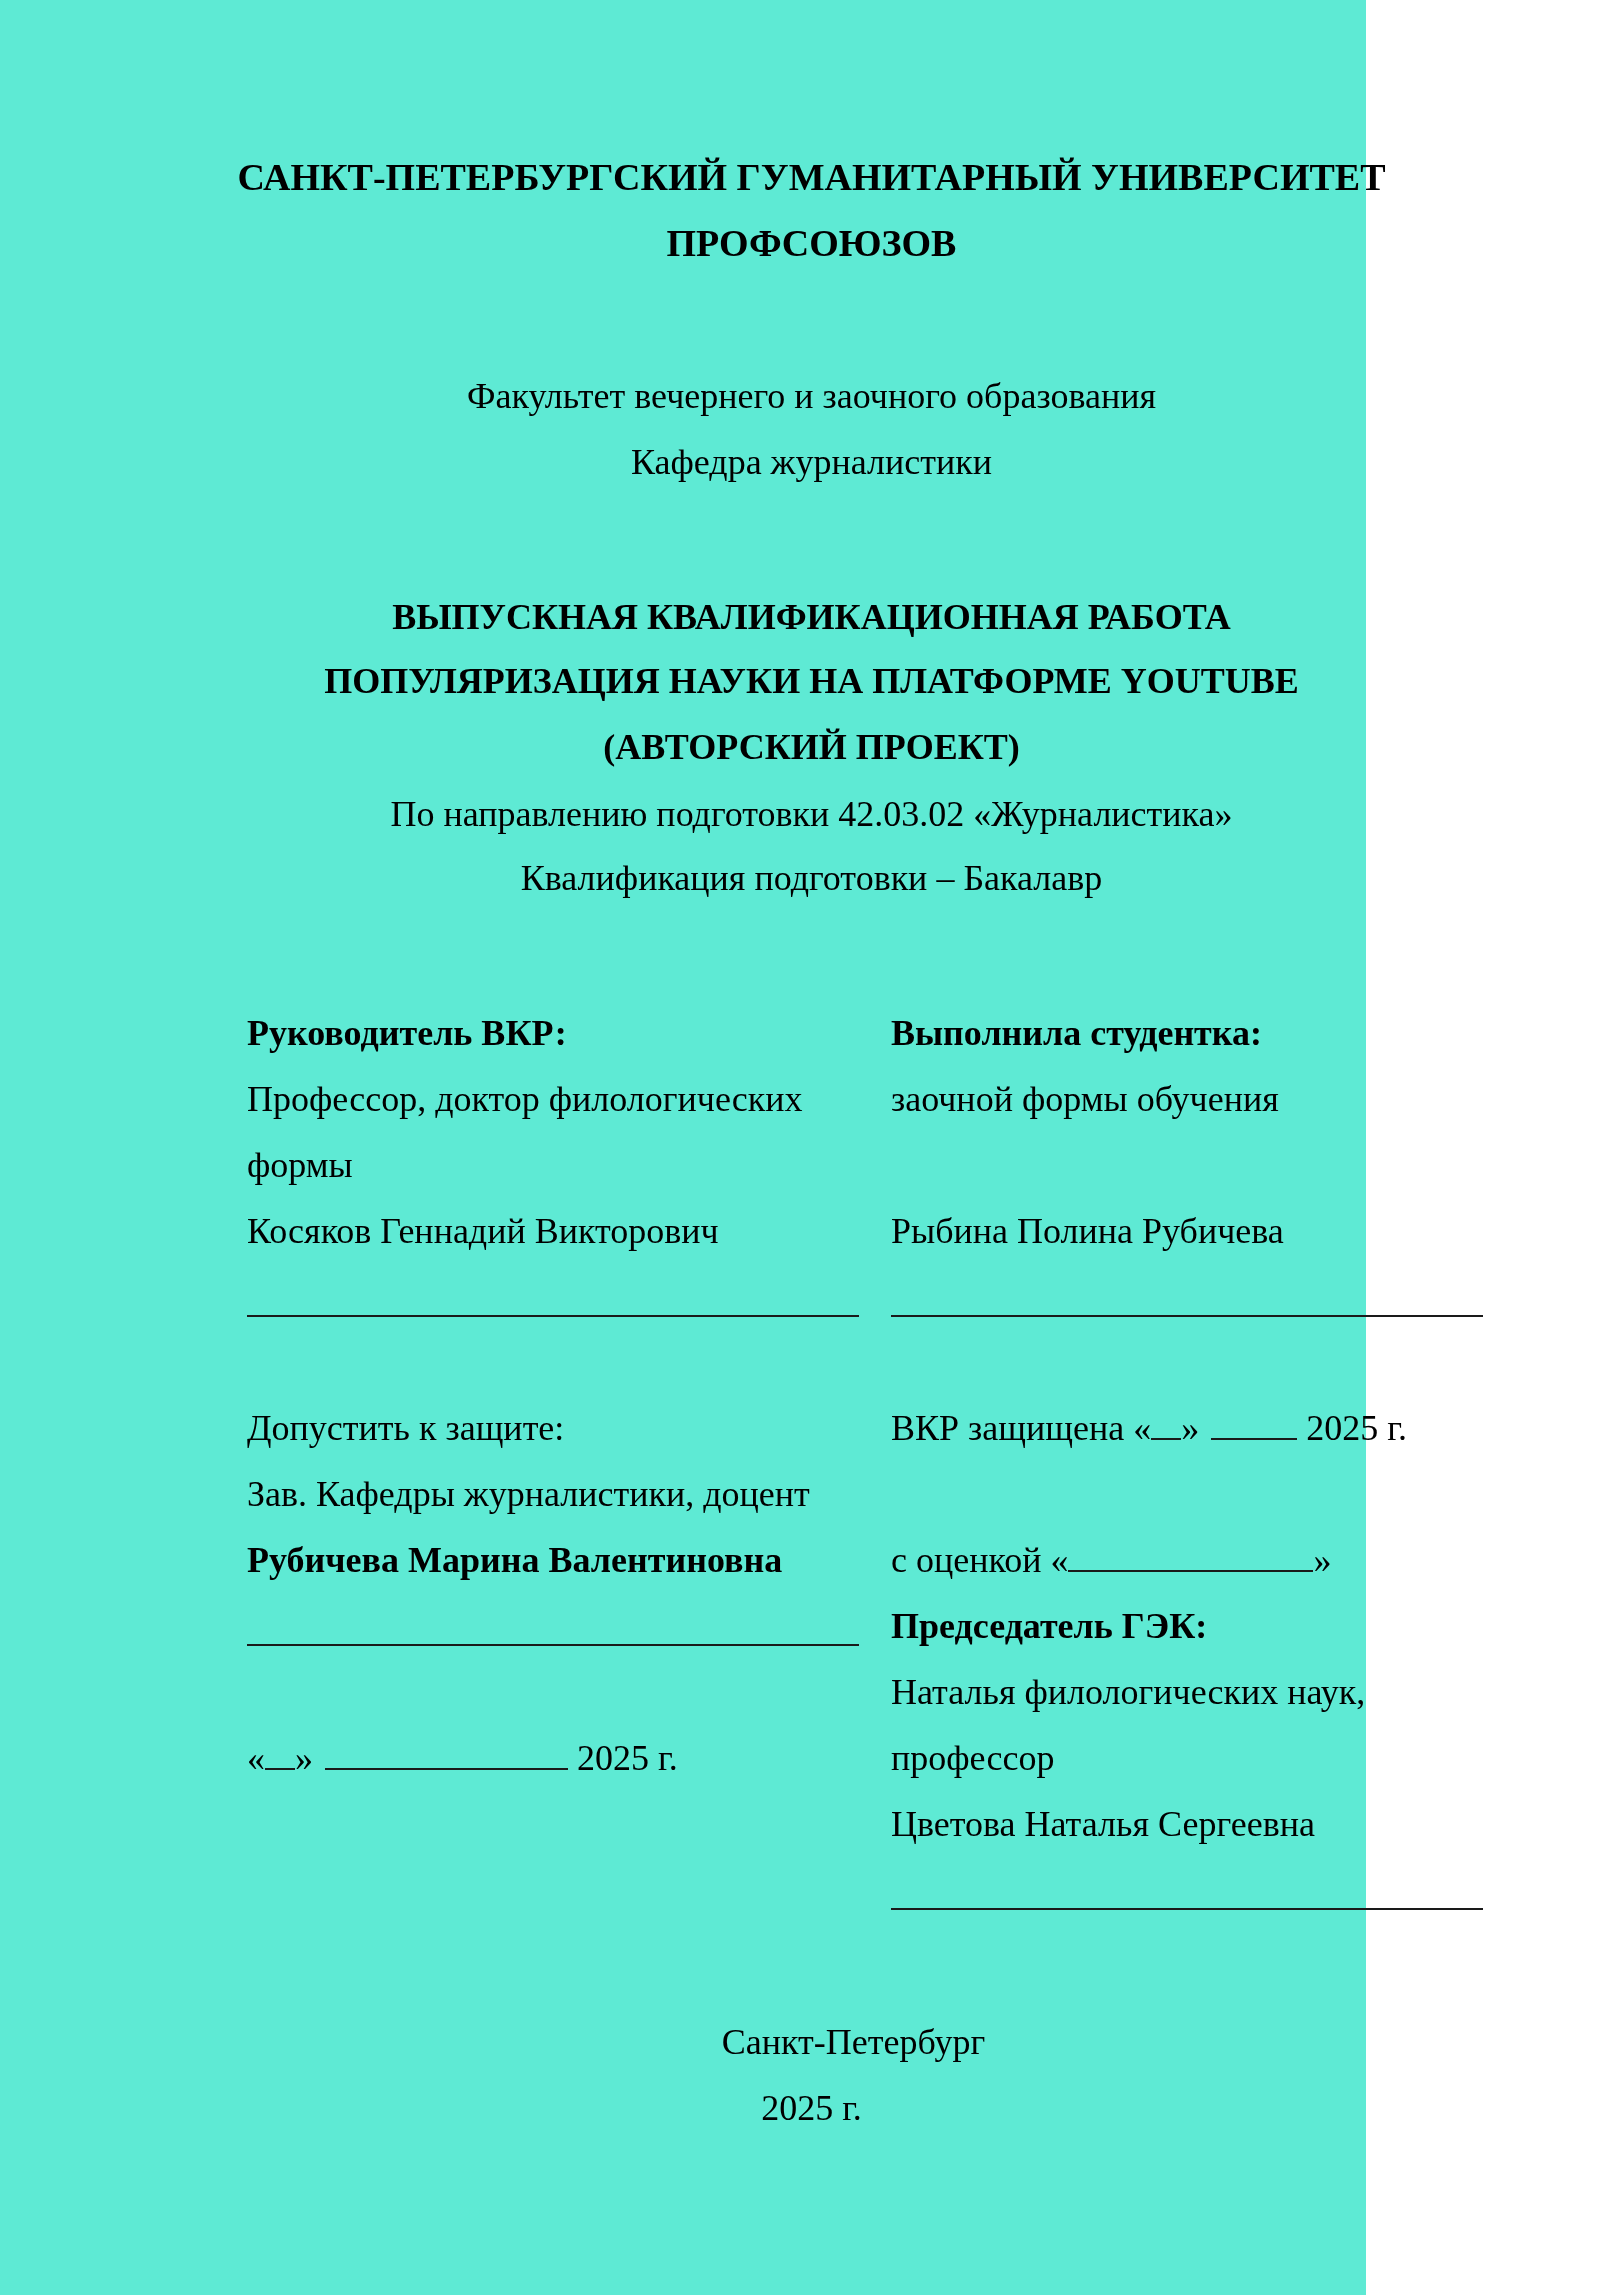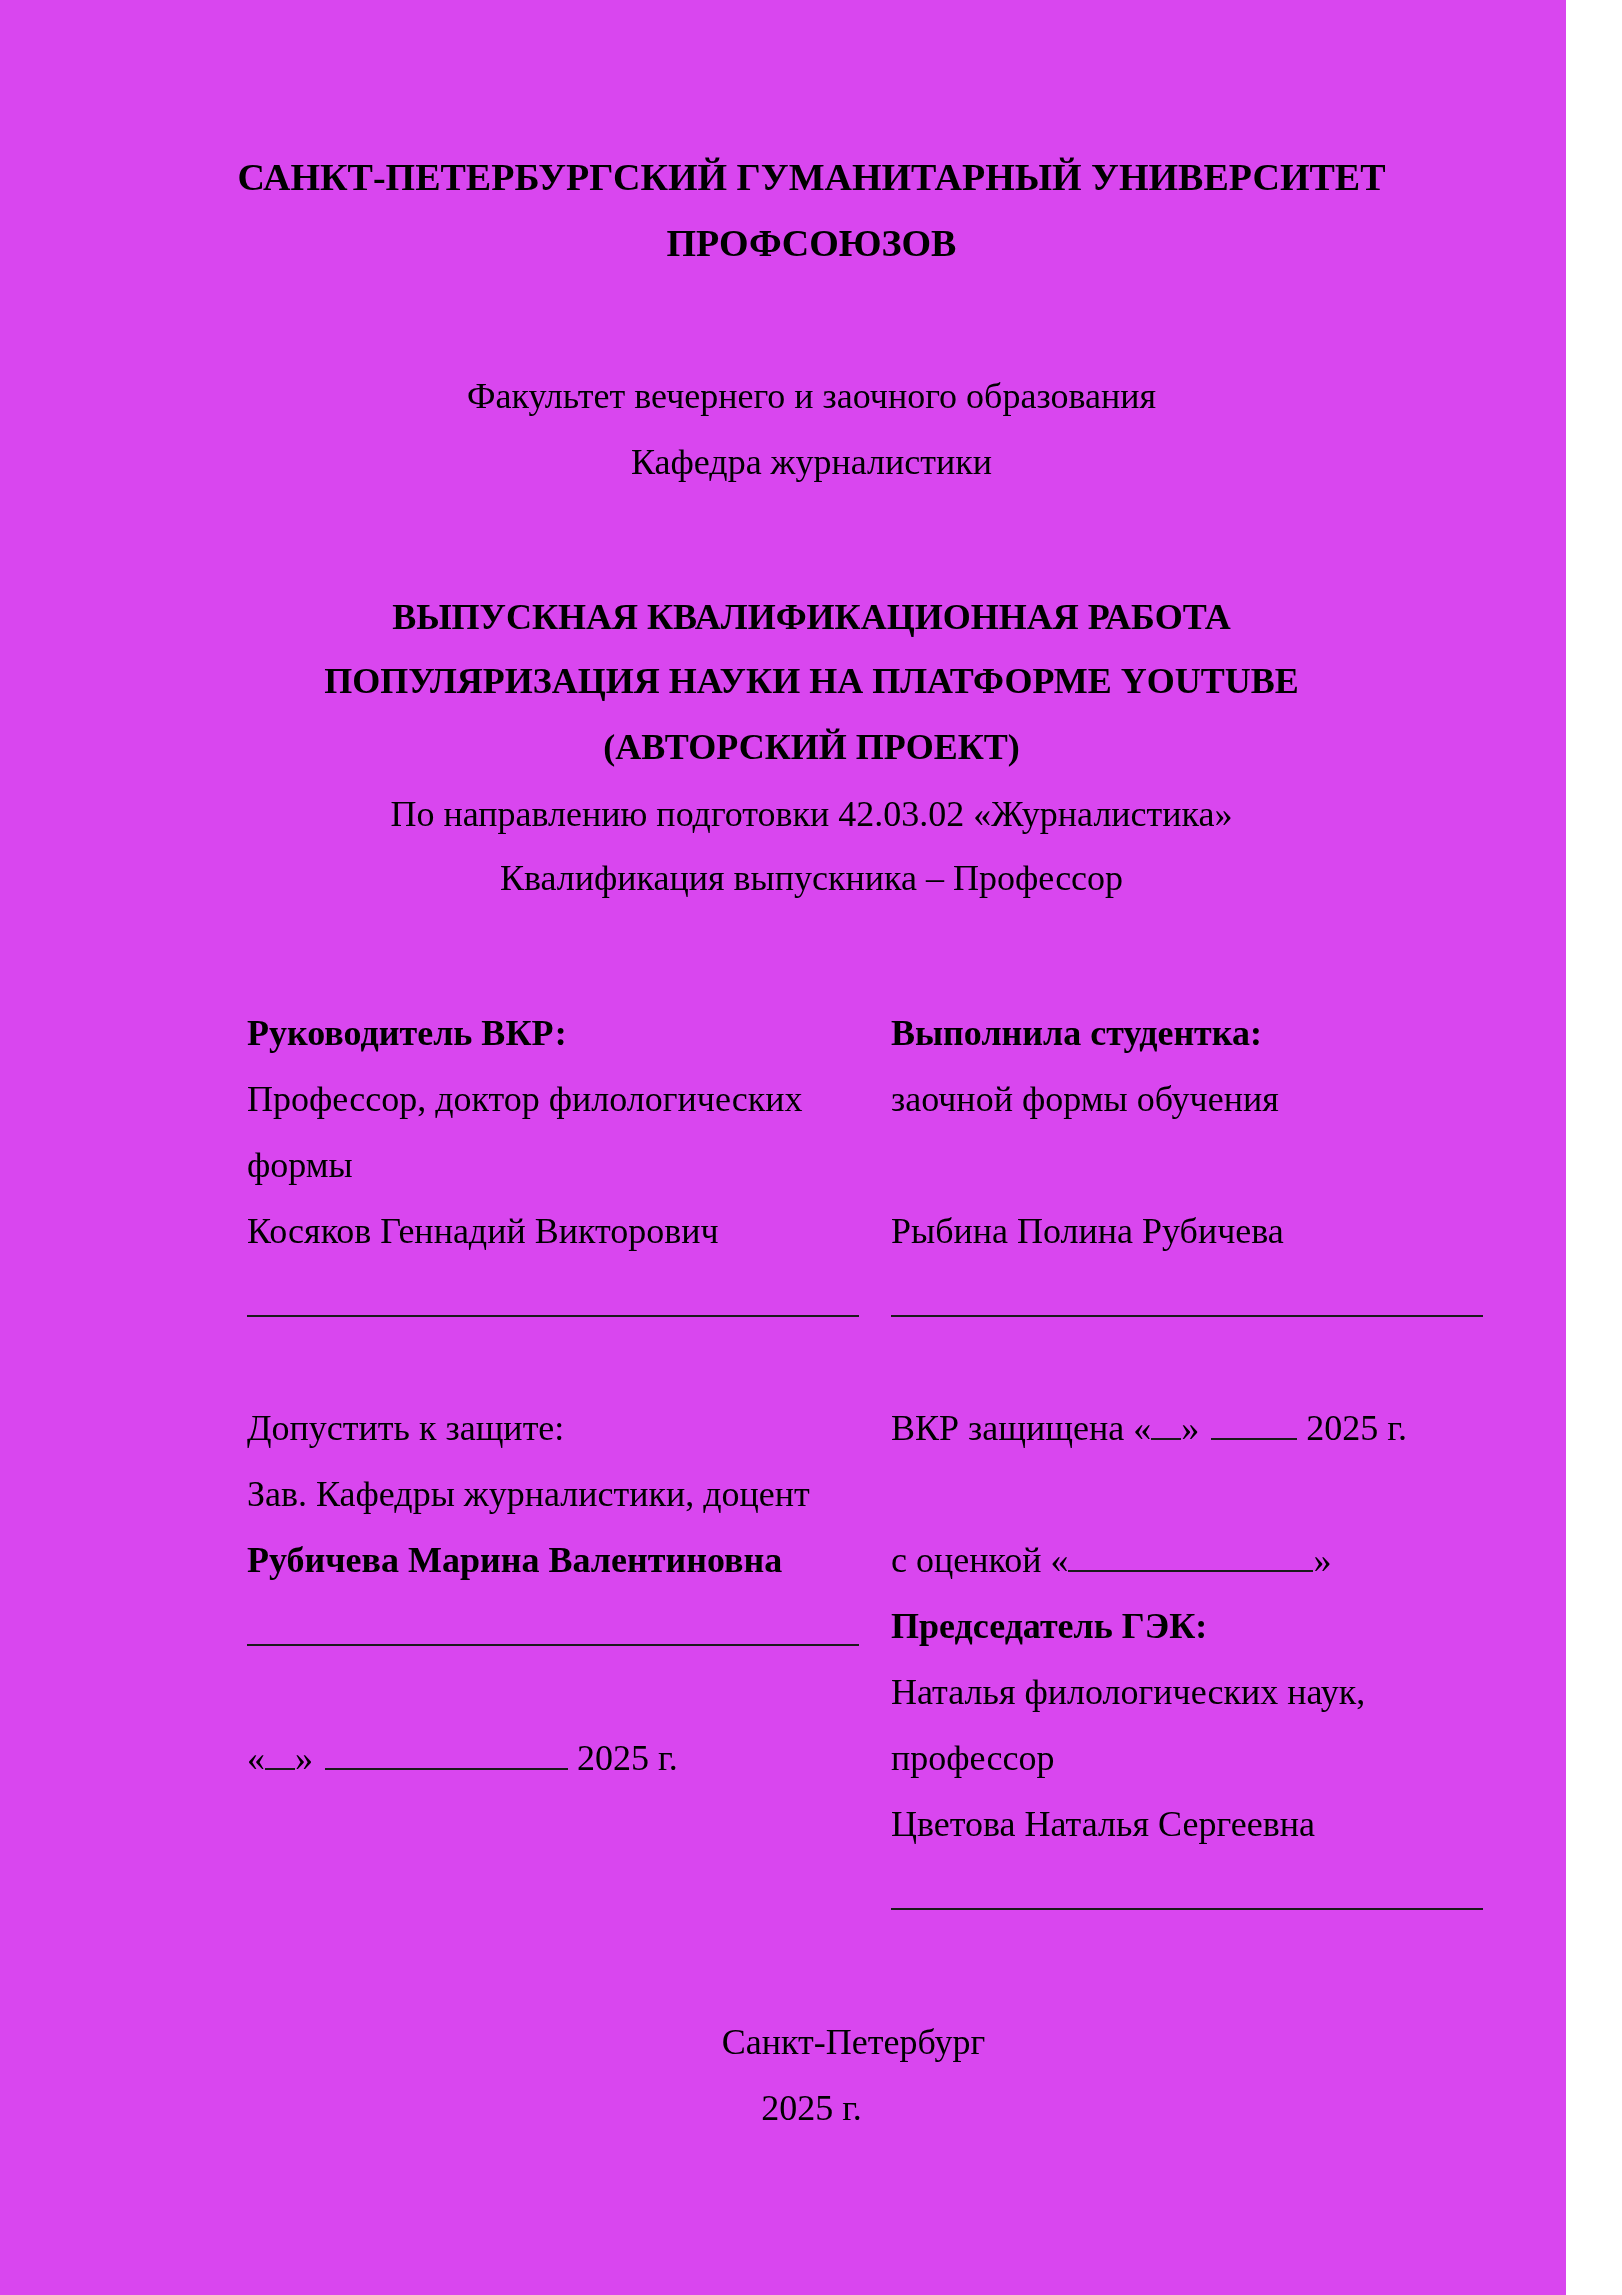--- a/index.html
+++ b/index.html
@@ -1,18 +1,18 @@
 <!DOCTYPE html>
 <html style="font-size:12.6px"><head>
 <meta charset="utf-8">
 <style>
   html, body { margin: 0; padding: 0; background: #ffffff; }
   body { width: 1623px; height: 2295px; position: relative; overflow: hidden;
          font-family: "Liberation Serif", "DejaVu Serif", serif; color: #000; }
-  .page { position: absolute; left: 0; top: 0; width: 1566px; height: 2295px; background: #d946ef; }
+  .page { position: absolute; left: 0; top: 0; width: 1366px; height: 2295px; background: #5eead4; }
   .ln { position: absolute; font-size: 36px; line-height: 36px; height: 36px; white-space: nowrap; }
   .c { left: 0; width: 1623px; text-align: center; }
   .b { font-weight: bold; }
   .L { left: 247px; }
   .R { left: 891px; }
   .sig { position: absolute; height: 0; border-top: 2.4px solid #1a1a1a; }
   .blank { display: inline-block; border-bottom: 2.4px solid #1a1a1a; height: 28px; vertical-align: baseline; }
 </style>
 </head>
 <body>
@@ -22,21 +22,21 @@
   <div class="ln c b" style="top:159px; font-size:38px;">САНКТ-ПЕТЕРБУРГСКИЙ ГУМАНИТАРНЫЙ УНИВЕРСИТЕТ</div>
   <div class="ln c b" style="top:225px; font-size:38px;">ПРОФСОЮЗОВ</div>
 
   <div class="ln c" style="top:378px;">Факультет вечернего и заочного образования</div>
   <div class="ln c" style="top:444px;">Кафедра журналистики</div>
 
   <div class="ln c b" style="top:599px;">ВЫПУСКНАЯ КВАЛИФИКАЦИОННАЯ РАБОТА</div>
   <div class="ln c b" style="top:663px;">ПОПУЛЯРИЗАЦИЯ НАУКИ НА ПЛАТФОРМЕ YOUTUBE</div>
   <div class="ln c b" style="top:729px;">(АВТОРСКИЙ ПРОЕКТ)</div>
   <div class="ln c" style="top:796px;">По направлению подготовки 42.03.02 «Журналистика»</div>
-  <div class="ln c" style="top:860px;">Квалификация выпускника – Профессор</div>
+  <div class="ln c" style="top:860px;">Квалификация подготовки – Бакалавр</div>
 
   <div class="ln L b" style="top:1015px;">Руководитель ВКР:</div>
   <div class="ln L" style="top:1081px;">Профессор, доктор филологических</div>
   <div class="ln L" style="top:1147px;">формы</div>
   <div class="ln L" style="top:1213px;">Косяков Геннадий Викторович</div>
   <div class="sig" style="left:247px; width:612px; top:1315px;"></div>
 
   <div class="ln R b" style="top:1015px;">Выполнила студентка:</div>
   <div class="ln R" style="top:1081px;">заочной формы обучения</div>
   <div class="ln R" style="top:1213px;">Рыбина Полина Рубичева</div>

